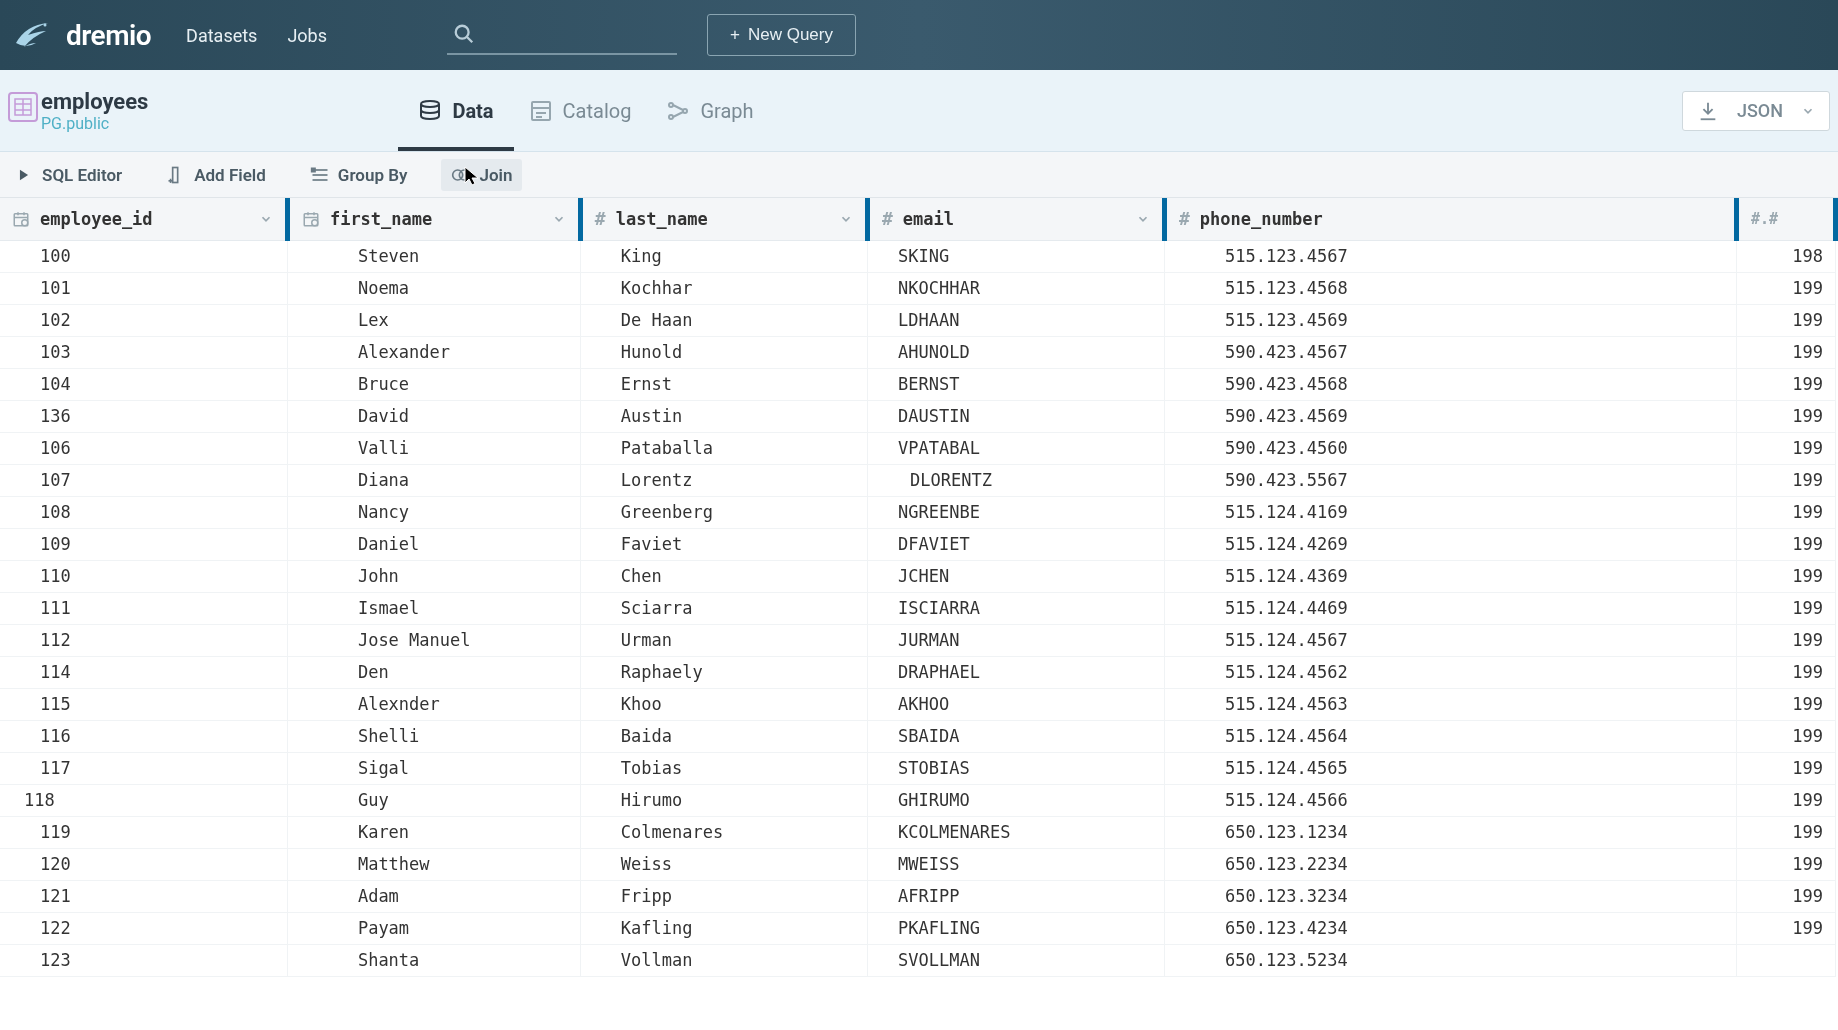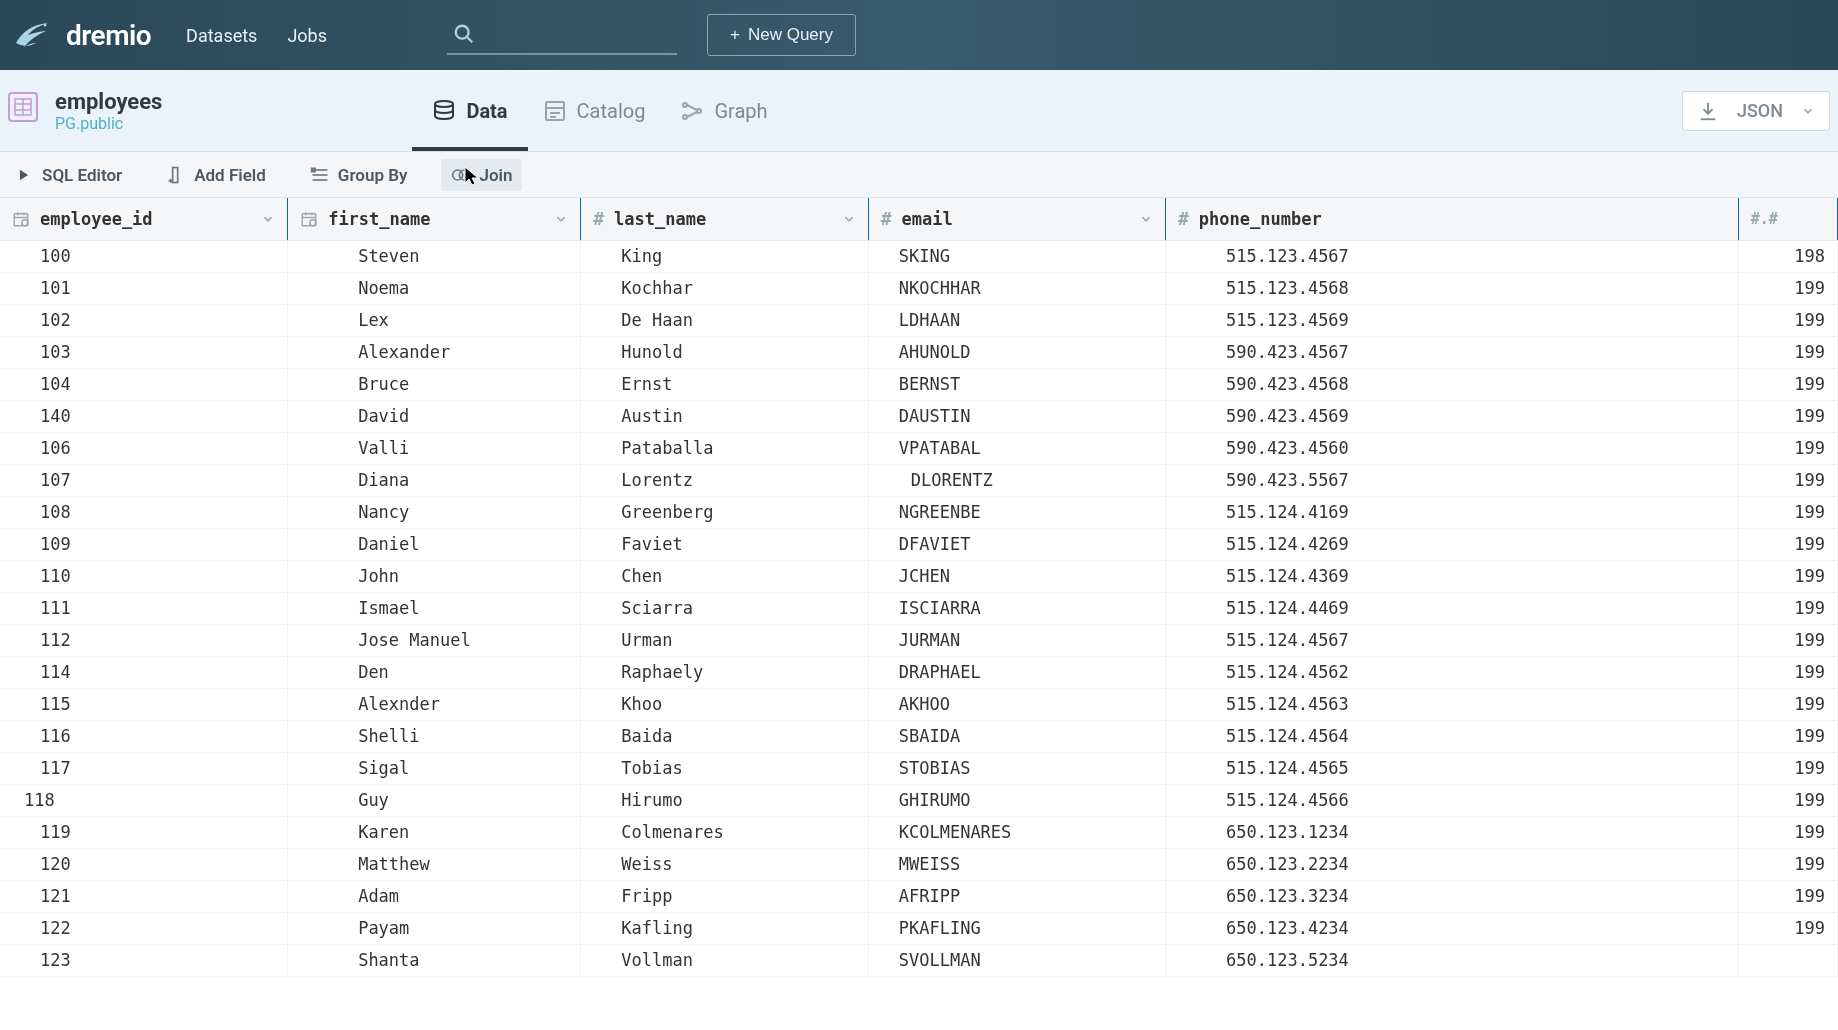--- a/index.html
+++ b/index.html
@@ -10,21 +10,21 @@
 .logo-wrap { display: flex; align-items: center; gap: 10px; margin-right: 35px; }
 .logo-mark { width: 48px; height: 48px; display: flex; align-items: center; justify-content: center; }
 .logo-text { font-size: 28px; font-weight: 600; letter-spacing: -0.5px; color: #fff; }
 .nav-links { display: flex; gap: 30px; }
 .nav-link { font-size: 18px; color: #e8f0f4; cursor: pointer; }
 .search-wrap { margin-left: 120px; width: 230px; height: 40px; border-bottom: 2px solid #7a95a3; display: flex; align-items: center; padding: 0 6px; }
 .new-query-btn { margin-left: 30px; border: 1px solid #8aa5b2; background: transparent; color: #e8f0f4; padding: 10px 22px; font-size: 17px; border-radius: 3px; cursor: pointer; display: flex; align-items: center; gap: 8px; }
 
 
 .subheader { height: 82px; background: #eaf3f9; display: flex; align-items: center; padding: 0 8px; border-bottom: 1px solid #d5e3ec; }
-.table-badge { display: flex; align-items: flex-start; gap: 17px; }
+.table-badge { display: flex; align-items: flex-start; gap: 3px; }
 .table-icon { width: 30px; height: 30px; border: 2px solid #c49bd8; border-radius: 4px; display: flex; align-items: center; justify-content: center; margin-top: 3px; }
 .table-title-wrap { display: flex; flex-direction: column; }
 .table-title { font-size: 22px; font-weight: 700; color: #2e3a45; }
 .table-path { font-size: 16px; color: #4fb0c6; }
 .view-tabs { display: flex; margin-left: 270px; gap: 35px; height: 100%; align-items: center; }
 .view-tab { display: flex; align-items: center; gap: 10px; font-size: 20px; color: #7a8a94; cursor: pointer; height: 100%; position: relative; }
 .view-tab.active { color: #2e3a45; font-weight: 700; }
 .view-tab.active::after { content: ""; position: absolute; bottom: 0; left: -20px; right: -20px; height: 4px; background: #2e3a45; }
 .spacer { flex: 1; }
 .download-wrap { display: flex; align-items: center; gap: 18px; border: 1px solid #cfd8dd; padding: 8px 14px; border-radius: 3px; background: #fff; }
@@ -34,21 +34,21 @@
 
 .toolbar { height: 46px; background: #f4f6f8; display: flex; align-items: center; padding: 0 14px; gap: 24px; border-bottom: 1px solid #e0e5e9; }
 .tool-item { display: flex; align-items: center; gap: 8px; font-size: 17px; color: #4a5a64; font-weight: 600; cursor: pointer; padding: 6px 10px; border-radius: 3px; }
 .tool-item.sql-ed { padding-left: 0; }
 .tool-item.hovered { background: #e5eaee; }
 .tool-icon { display: inline-flex; width: 20px; height: 20px; align-items: center; justify-content: center; color: #7a8a94; }
 
 
 .table-container { overflow: hidden; }
 .data-table { border-collapse: collapse; table-layout: fixed; }
-.data-table th { background: #f4f6f8; text-align: left; height: 42px; padding: 0 12px; font-family: "SFMono-Regular", Menlo, Consolas, monospace; font-weight: 700; font-size: 17px; color: #333; border-right: 1px solid #0369a1; border-bottom: 1px solid #e5eaee; position: relative; }
+.data-table th { background: #f4f6f8; text-align: left; height: 42px; padding: 0 12px; font-family: "SFMono-Regular", Menlo, Consolas, monospace; font-weight: 700; font-size: 17px; color: #333; border-right: 5px solid #0369a1; border-bottom: 1px solid #e5eaee; position: relative; }
 .col-head-inner { display: flex; align-items: center; gap: 10px; }
 .type-icon { color: #9aa8b0; font-size: 14px; display: inline-flex; align-items: center; }
 .col-chevron { position: absolute; right: 12px; top: 50%; transform: translateY(-50%); color: #9aa8b0; }
 .data-table td { height: 32px; padding: 0 12px; font-family: "SFMono-Regular", Menlo, Consolas, monospace; font-size: 17px; color: #333; border-bottom: 1px solid #f0f3f5; border-right: 1px solid #f0f3f5; white-space: nowrap; }
 .data-table td.indent { padding-left: 70px; }
 .col-emp { width: 290px; }
 .col-fn { width: 295px; }
 .col-ln { width: 290px; }
 .col-em { width: 300px; }
 .col-ph { width: 580px; }
@@ -315,21 +315,21 @@
         </tr>
         <tr>
           <td style="padding-left:40px;">104</td>
           <td class="indent">Bruce</td>
           <td style="padding-left:40px;">Ernst</td>
           <td style="padding-left:30px;">BERNST</td>
           <td style="padding-left:60px;">590.423.4568</td>
           <td style="text-align:right;">199</td>
         </tr>
         <tr>
-          <td style="padding-left:40px;">140</td>
+          <td style="padding-left:40px;">136</td>
           <td class="indent">David</td>
           <td style="padding-left:40px;">Austin</td>
           <td style="padding-left:30px;">DAUSTIN</td>
           <td style="padding-left:60px;">590.423.4569</td>
           <td style="text-align:right;">199</td>
         </tr>
         <tr>
           <td style="padding-left:40px;">106</td>
           <td class="indent">Valli</td>
           <td style="padding-left:40px;">Pataballa</td>

